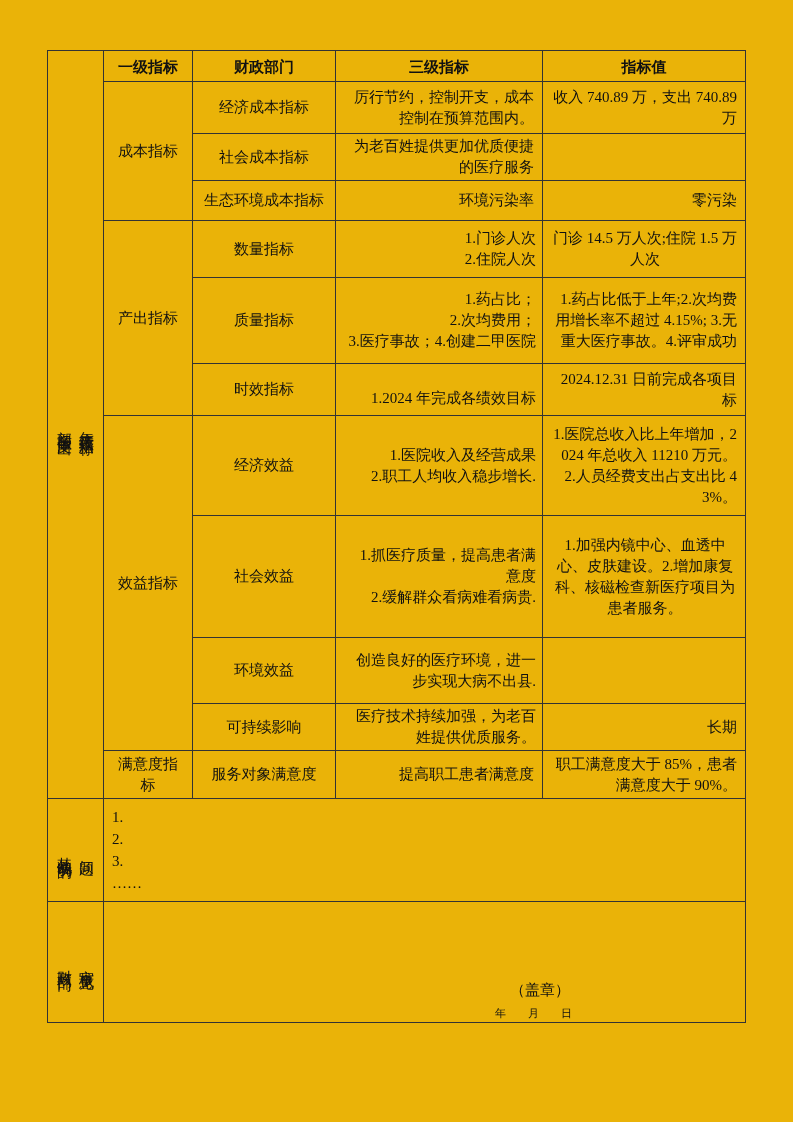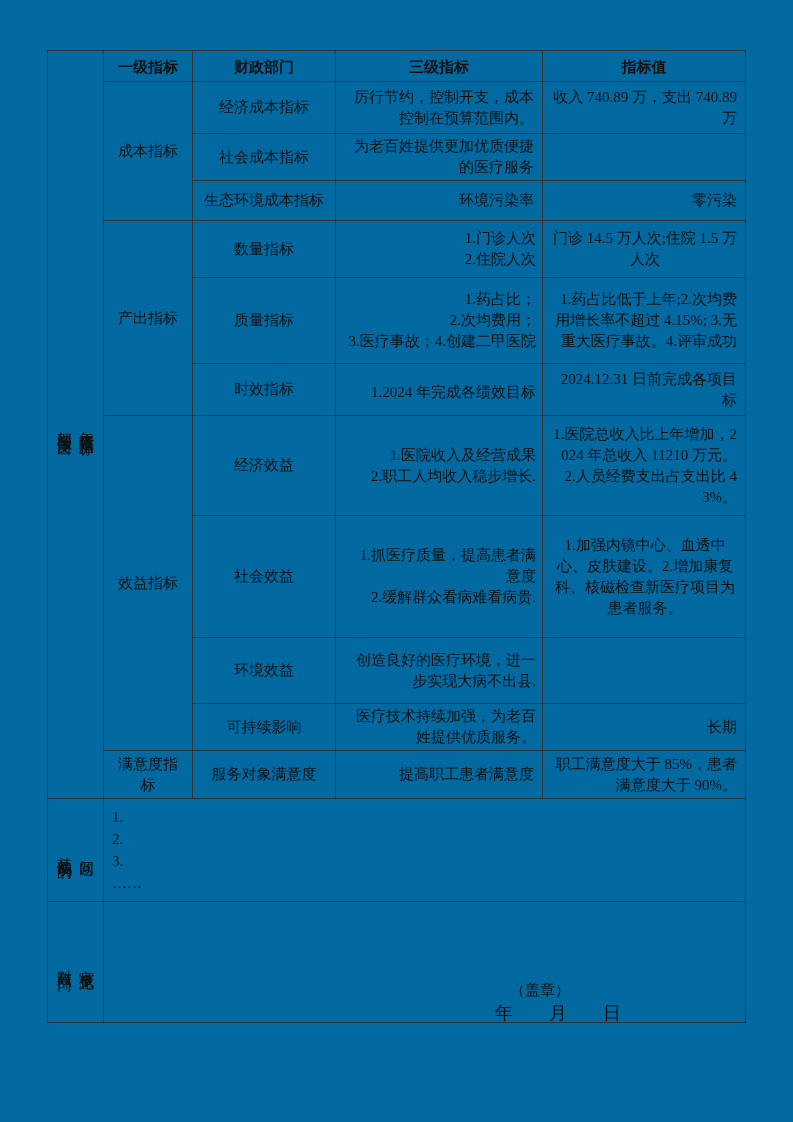--- a/index.html
+++ b/index.html
@@ -1,53 +1,53 @@
 <!DOCTYPE html>
 <html><head>
 <meta charset="utf-8">
 <style>
   html,body { margin:0; padding:0; background:#ffffff; }
   .page {
-    position:relative; width:793px; height:1122px; background:#0369a1;
+    position:relative; width:793px; height:1122px; background:#eab308;
     font-family:"Liberation Serif","DejaVu Serif",serif; color:#111;
     overflow:hidden;
   }
   table { border-collapse:collapse; table-layout:fixed; }
   td, th {
     border:1px solid #333; font-size:15px; line-height:21px;
     vertical-align:middle; text-align:center; padding:2px 8px;
     font-weight:normal; word-break:break-all;
   }
   th {
     font-family:"Liberation Sans","DejaVu Sans",sans-serif;
     font-weight:700; font-size:15px;
   }
   .main-table   { position:absolute; left:47px; top:50px;  width:698px; }
   .notes-table  { position:absolute; left:47px; top:798px; width:698px; }
   .review-table { position:absolute; left:47px; top:901px; width:698px; }
 
   .c  { text-align:right; }
   .l  { text-align:right; white-space:pre-line; padding-left:9px; padding-right:6px; }
   .lv { text-align:center; padding-left:8px; padding-right:6px; }
-  .vbottom { vertical-align:bottom; padding-bottom:12px; }
+  .vbottom { vertical-align:bottom; padding-bottom:6px; }
 
   .vwrap { display:flex; flex-direction:row; justify-content:center; align-items:center; gap:6px; }
   .vtext {
     writing-mode:vertical-rl; text-orientation:upright;
     letter-spacing:2px; font-size:15px; line-height:16px;
   }
   .narrow-label { display:inline-block; width:4em; }
 
   .notes-content {
     vertical-align:top; text-align:left; white-space:pre-line;
     padding:7px 8px; line-height:22px;
   }
   .review-content { position:relative; padding:0; }
   .seal  { position:absolute; left:406px; top:78px;  font-size:15px; white-space:pre; }
-  .dateline { position:absolute; left:391px; top:101px; font-size:18px; white-space:pre; }
+  .dateline { position:absolute; left:391px; top:101px; font-size:11px; white-space:pre; }
 
   .page-number {
     position:absolute; left:0; top:1027px; width:100%;
     text-align:center; font-size:14px;
   }
 </style>
 </head>
 <body>
 
 <div class="page">

